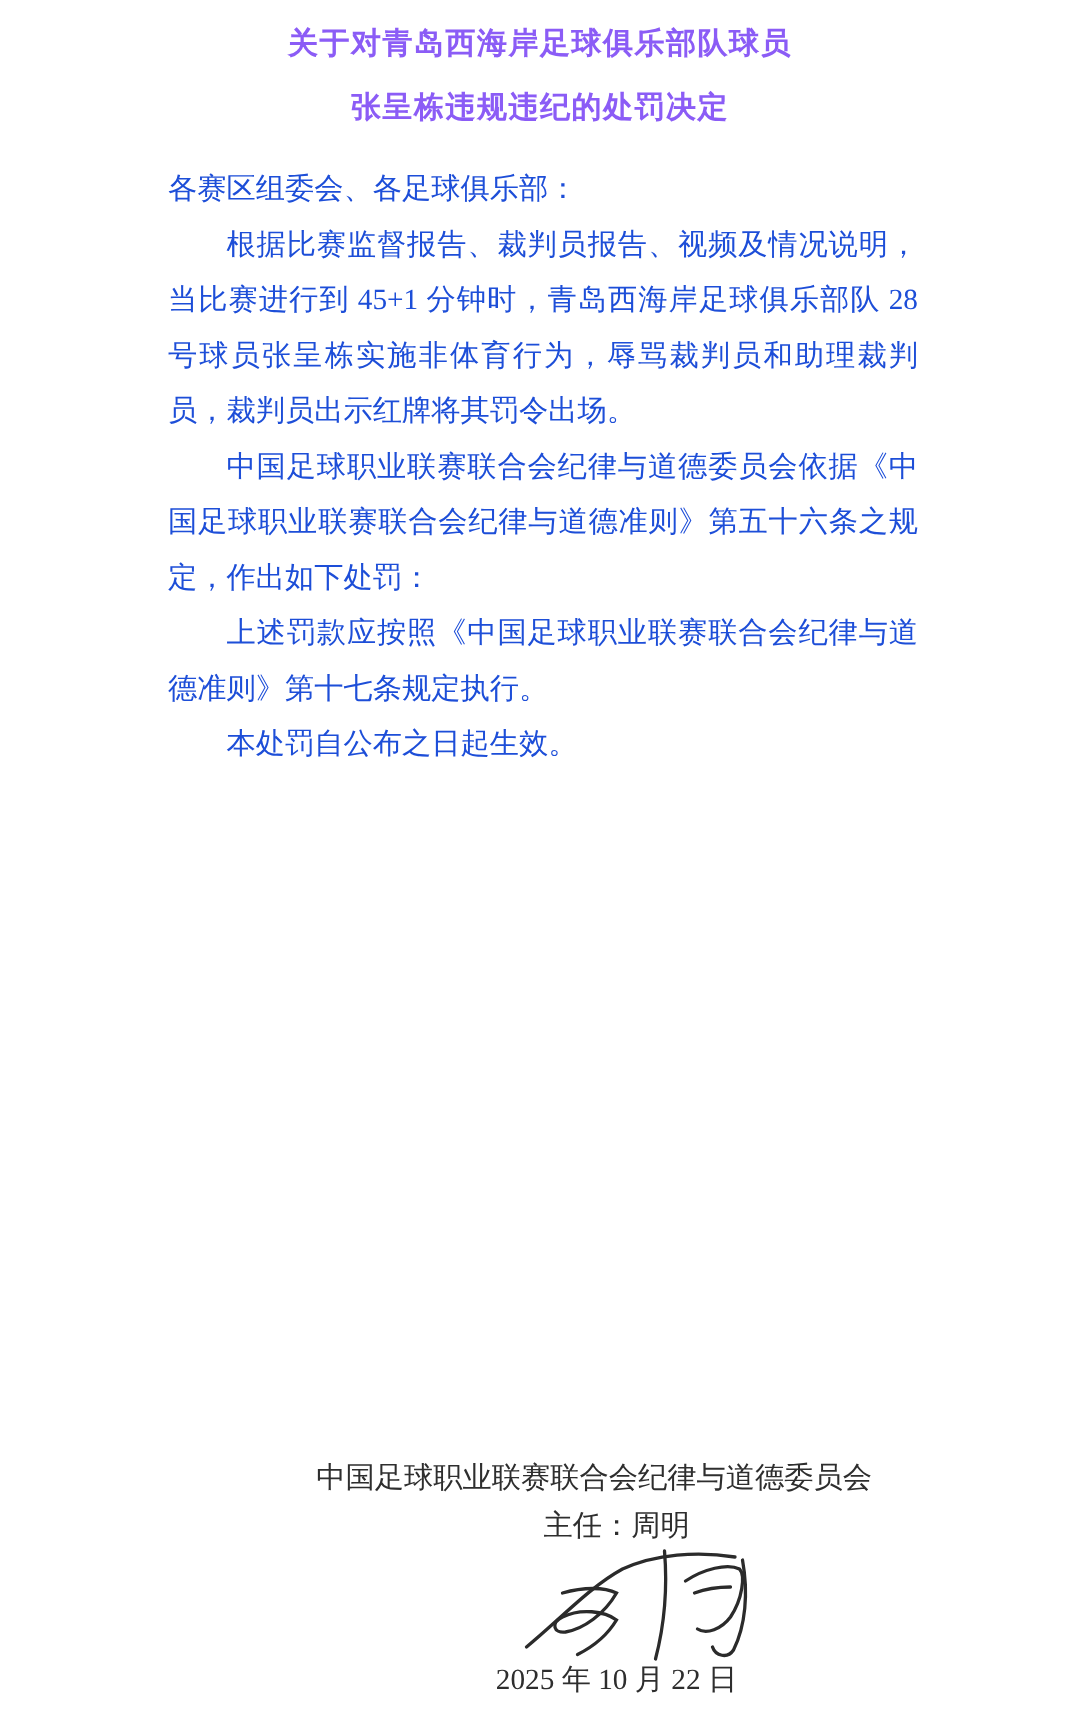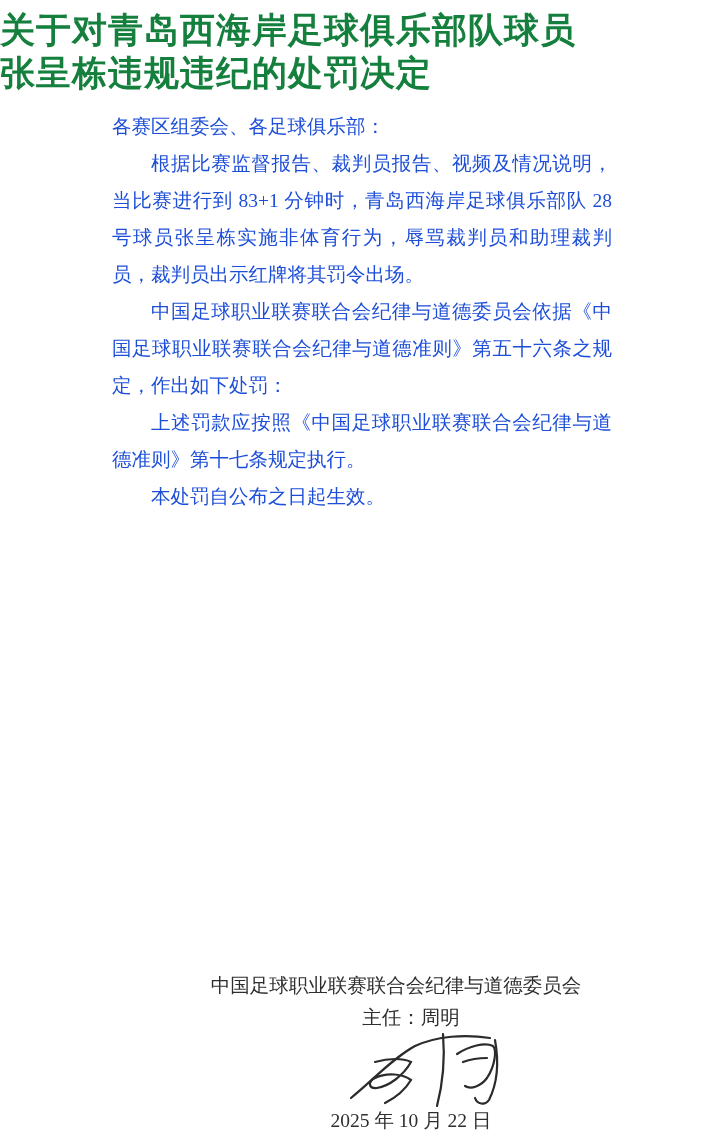--- a/index.html
+++ b/index.html
@@ -15,25 +15,26 @@
     background: #ffffff;
     overflow: hidden;
     font-family: "Liberation Serif", "DejaVu Serif", serif;
     color: #2e2e2e;
   }
   .doc-title {
     position: absolute;
     top: 8px;
     left: 0;
     right: 0;
+    text-align: center;
     font-family: "Liberation Sans", "DejaVu Sans", sans-serif;
     font-weight: 700;
-    font-size: 35px;
+    font-size: 20px;
     line-height: 43px;
-    color: #15803d;
+    color: #8b5cf6;
     letter-spacing: 1px;
   }
   .doc-body {
     position: absolute;
     top: 108px;
     left: 112px;
     width: 500px;
     font-size: 19.5px;
     line-height: 37px;
     text-align: justify;
@@ -93,21 +94,21 @@
 
 <div class="page">
 
   <div class="doc-title">
     <div>关于对青岛西海岸足球俱乐部队球员</div>
     <div>张呈栋违规违纪的处罚决定</div>
   </div>
 
   <div class="doc-body">
     <p class="salutation">各赛区组委会、各足球俱乐部：</p>
-    <p>根据比赛监督报告、裁判员报告、视频及情况说明，当比赛进行到 83+1 分钟时，青岛西海岸足球俱乐部队 28 号球员张呈栋实施非体育行为，辱骂裁判员和助理裁判员，裁判员出示红牌将其罚令出场。</p>
+    <p>根据比赛监督报告、裁判员报告、视频及情况说明，当比赛进行到 45+1 分钟时，青岛西海岸足球俱乐部队 28 号球员张呈栋实施非体育行为，辱骂裁判员和助理裁判员，裁判员出示红牌将其罚令出场。</p>
     <p>中国足球职业联赛联合会纪律与道德委员会依据《中国足球职业联赛联合会纪律与道德准则》第五十六条之规定，作出如下处罚：</p>
     <p>上述罚款应按照《中国足球职业联赛联合会纪律与道德准则》第十七条规定执行。</p>
     <p>本处罚自公布之日起生效。</p>
   </div>
 
   <div class="sig-org">中国足球职业联赛联合会纪律与道德委员会</div>
 
   <div class="sig-signer">主任：周明</div>
 
   <svg class="sig-hand" viewBox="0 0 175 80" fill="none" xmlns="http://www.w3.org/2000/svg">

